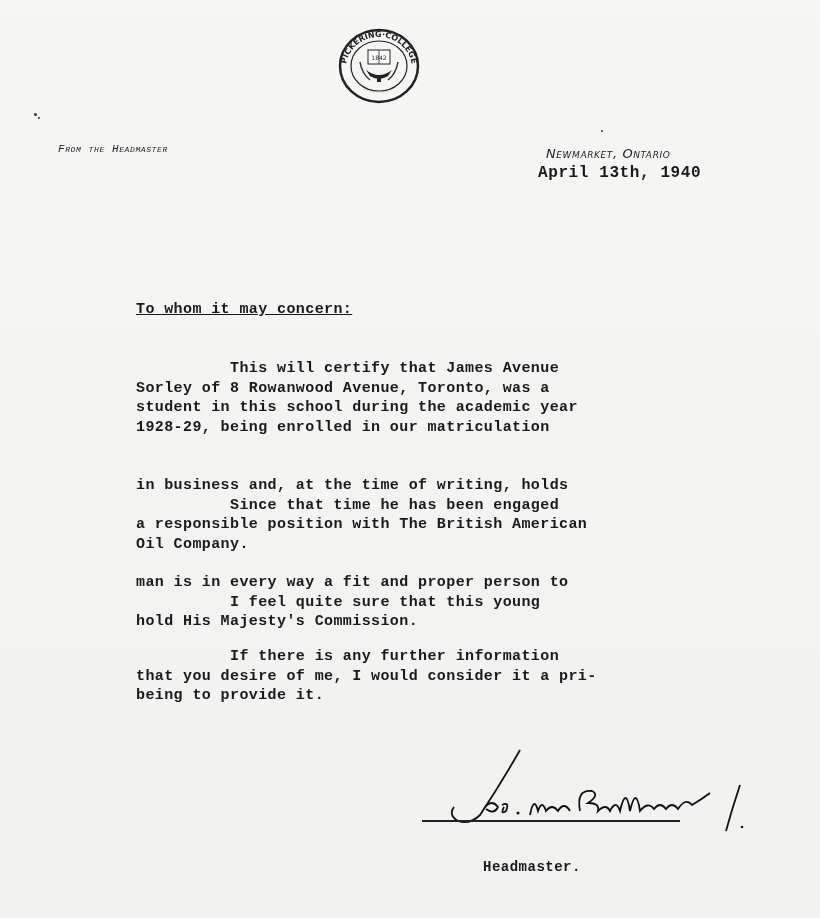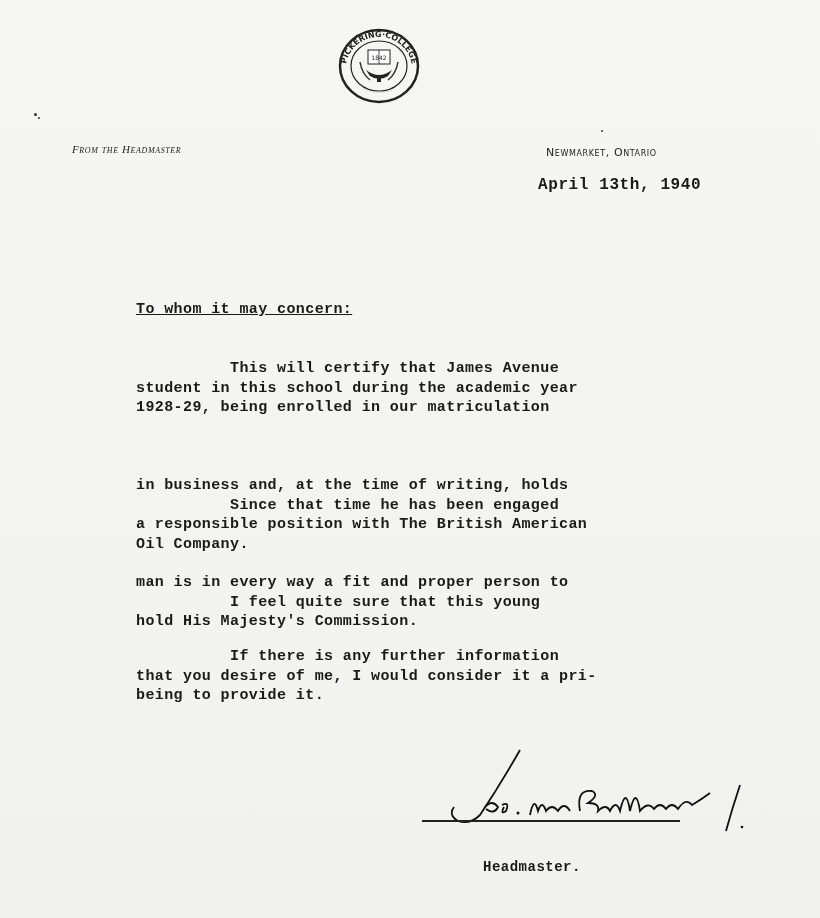--- a/index.html
+++ b/index.html
@@ -11,34 +11,34 @@
     color:#1a1a1a;
   }
   .page {
     position:absolute; left:0; top:0; width:820px; height:918px;
     background: linear-gradient(180deg,#f6f6f4 0%,#f3f3f1 60%,#f1f1ef 100%);
   }
   .seal {
     position:absolute; left:338px; top:28px; width:82px; height:76px;
   }
   .from {
-    position:absolute; left:72px; top:143px;
-    font-family:Liberation Serif, serif; font-style:italic;
+    position:absolute; left:58px; top:143px;
+    font-family:Liberation Mono, monospace; font-style:italic;
     font-size:11px; letter-spacing:0.6px; color:#222;
     font-variant: small-caps;
   }
   .place {
     position:absolute; left:546px; top:146px;
-    font-family:"DejaVu Sans", sans-serif; 
-    font-size:11px; letter-spacing:0.6px; color:#222;
+    font-family:"DejaVu Sans", sans-serif; font-style:italic;
+    font-size:13px; letter-spacing:0.6px; color:#222;
     font-variant: small-caps;
   }
   .date {
     position:absolute; left:538px; top:164px;
-    font-size:16px; font-weight:bold; letter-spacing:0.6px;margin-top:12px;
+    font-size:16px; font-weight:bold; letter-spacing:0.6px;
   }
   .salutation {
     position:absolute; left:136px; top:301px;
     font-size:15px; font-weight:bold; letter-spacing:0.4px;text-decoration:underline;
   }
   .para {
     position:absolute; left:136px; width:600px;
     font-size:15px; font-weight:bold; line-height:19.5px;
     letter-spacing:0.4px; white-space:pre;
   }
@@ -84,21 +84,21 @@
     <path d="M22 34 Q24 46 32 52" fill="none" stroke="#333" stroke-width="1.5"></path>
     <path d="M60 34 Q58 46 50 52" fill="none" stroke="#333" stroke-width="1.5"></path>
   </svg>
 
   <div class="from">From the Headmaster</div>
   <div class="place">Newmarket, Ontario</div>
   <div class="date">April 13th, 1940</div>
 
   <div class="salutation">To whom it may concern:</div>
 
-  <div class="para p1"><div>          This will certify that James Avenue</div><div>student in this school during the academic year</div><div>1928-29, being enrolled in our matriculation</div></div>
+  <div class="para p1"><div>          This will certify that James Avenue</div><div>Sorley of 8 Rowanwood Avenue, Toronto, was a</div><div>student in this school during the academic year</div><div>1928-29, being enrolled in our matriculation</div></div>
 
   <div class="para p2"><div>in business and, at the time of writing, holds</div><div>          Since that time he has been engaged</div><div>a responsible position with The British American</div><div>Oil Company.</div></div>
 
   <div class="para p3"><div>man is in every way a fit and proper person to</div><div>          I feel quite sure that this young</div><div>hold His Majesty's Commission.</div></div>
 
   <div class="para p4"><div>          If there is any further information</div><div>that you desire of me, I would consider it a pri-</div><div>being to provide it.</div></div>
 
   <svg class="sig" viewBox="0 0 320 90">
     <path d="M80 5 Q60 40 40 70 Q30 80 18 76 Q8 70 14 62" fill="none" stroke="#111" stroke-width="1.8"></path>
     <path d="M45 62 Q52 54 58 62 Q54 70 46 64" fill="none" stroke="#111" stroke-width="1.8"></path>

